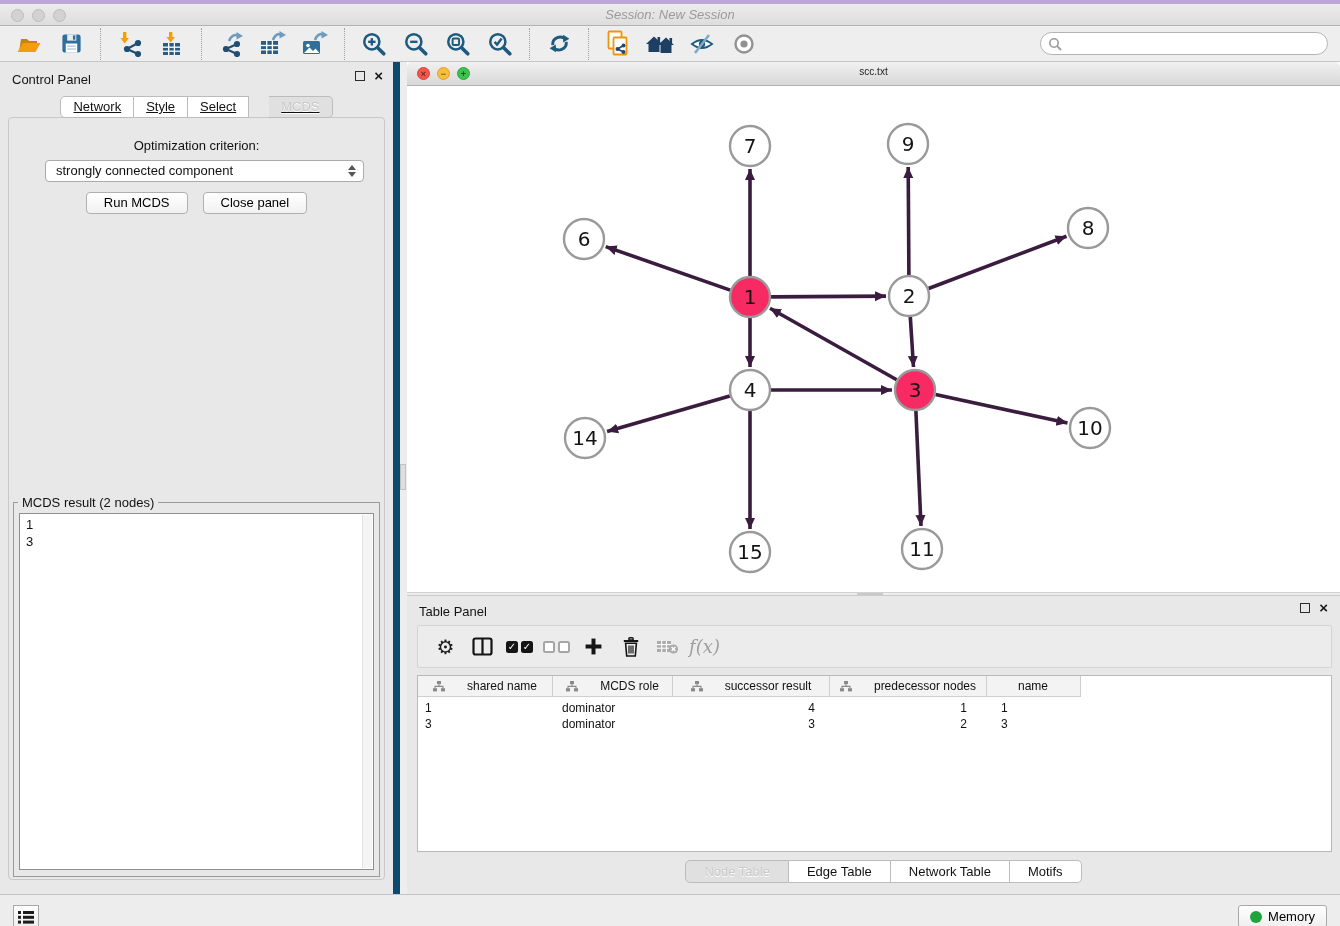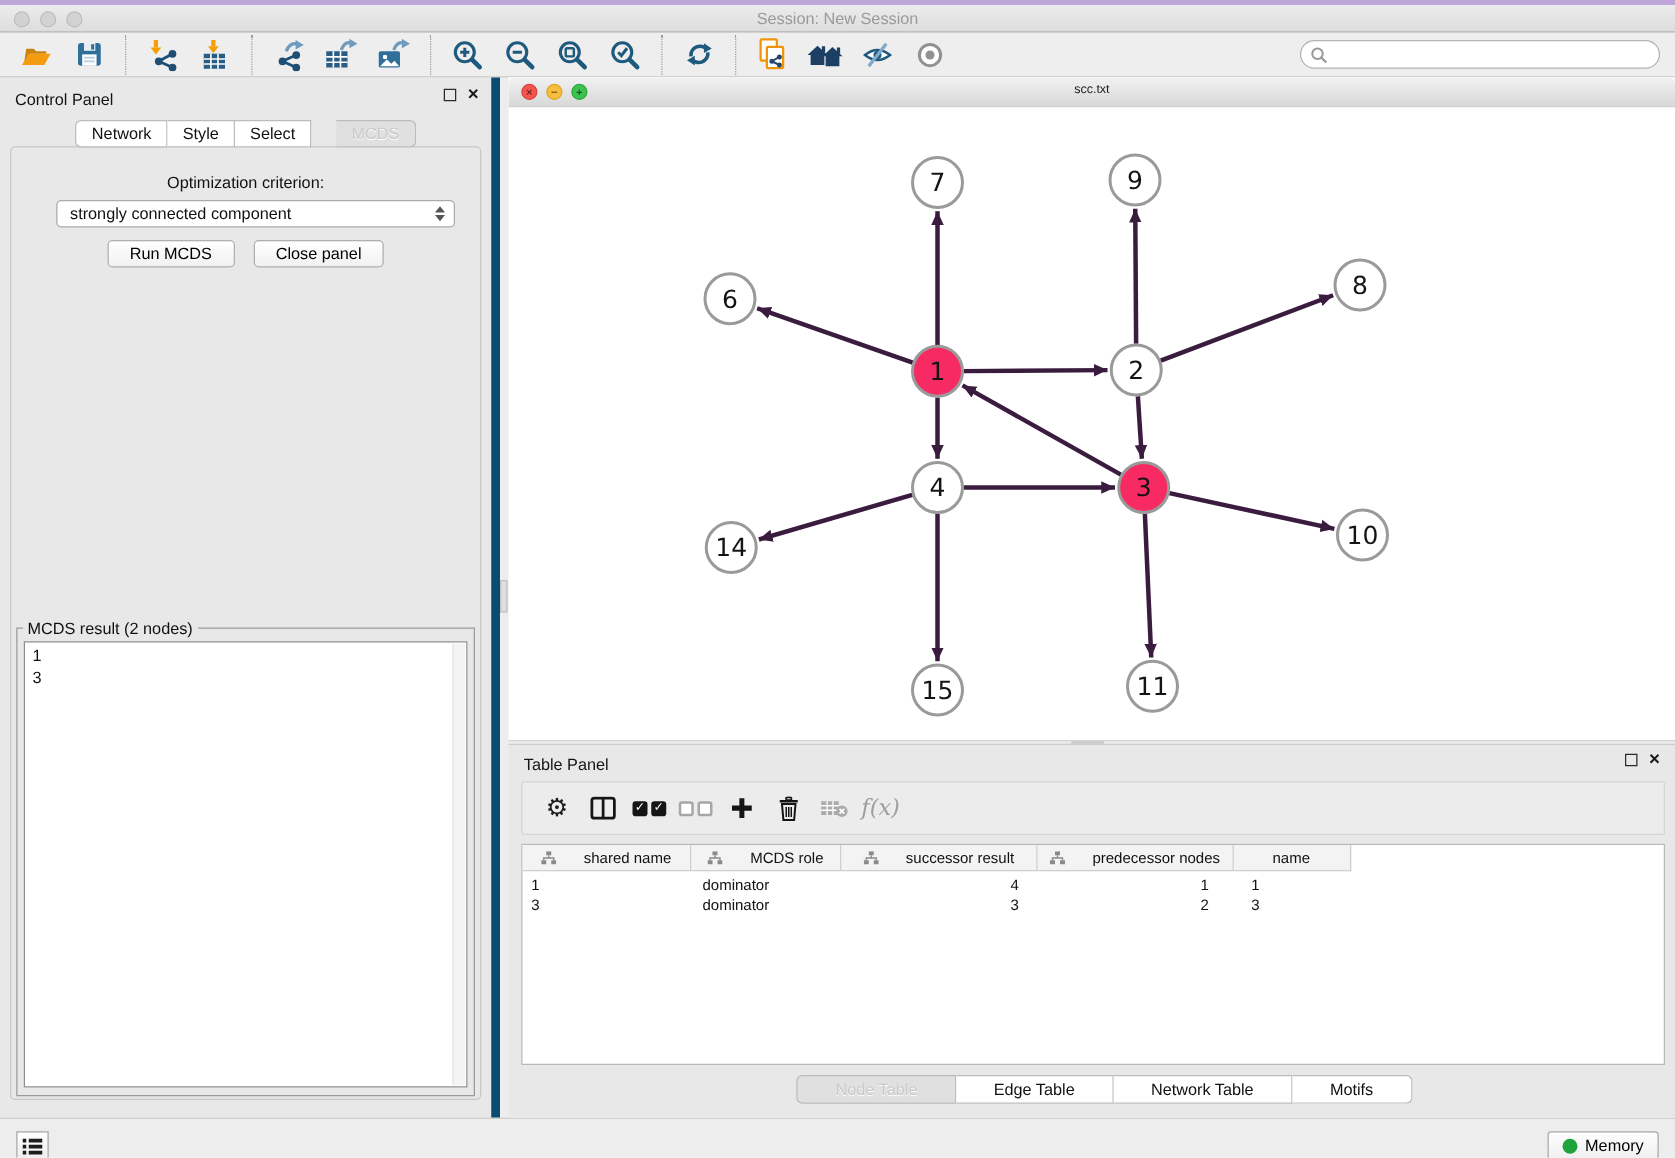--- a/index.html
+++ b/index.html
@@ -6,21 +6,21 @@
   html,body { margin:0; padding:0; }
   body {
     width:1340px; height:926px; overflow:hidden;
     font-family:"Liberation Sans", sans-serif;
     background:#ededed; color:#111;
     -webkit-font-smoothing:antialiased;
   }
   .app { position:relative; width:1340px; height:926px; }
 
   
-  .titlebar { position:relative; height:26px; background:linear-gradient(#efefef,#dddddd); border-bottom:1px solid #b3b3b3; }
+  .titlebar { position:relative; height:26px; background:linear-gradient(#efefef,#dddddd); border-bottom:1px solid #b3b3b3;font-style:italic; }
   .titlebar .accent { position:absolute; top:0; left:0; right:0; height:4px; background:#bfa6d8; }
   .lights { position:absolute; left:11px; top:9px; display:flex; gap:8px; }
   .light { width:13px; height:13px; border-radius:50%; background:#d2d2d2; border:1px solid #bdbdbd; }
   .win-title { position:absolute; left:0; right:0; top:7px; text-align:center; font-size:13px; color:#9a9a9a; }
 
   
   .toolbar { height:36px; background:#eeeeee; border-bottom:1px solid #c6c6c6; display:flex; align-items:center; padding-left:8px; }
   .tb-icon { width:32px; height:32px; margin:0 5px; display:flex; align-items:center; justify-content:center; cursor:default; }
   .tb-sep { height:32px; border-left:1px dotted #9f9f9f; margin:0 8px; }
   .search { margin-left:auto; margin-right:12px; width:288px; height:23px; border:1px solid #b3b3b3; border-radius:12px; background:#fff; display:flex; align-items:center; padding-left:7px; }
@@ -29,21 +29,21 @@
 
   
   .main { display:flex; height:832px; }
 
   
   .control-panel { position:relative; width:400px; background:#e8e8e8; border-right:7px solid #0c4a6e; }
   .cp-title { position:absolute; top:10px; left:12px; font-size:13px; color:#141414; }
   .panel-btns { position:absolute; top:9px; right:10px; display:flex; gap:9px; align-items:center; }
   .float-btn { width:10px; height:10px; border:1.5px solid #2b2b2b; background:transparent; }
   .close-btn { font-size:15px; font-weight:bold; color:#1a1a1a; line-height:10px; }
-  .cp-tabs { position:absolute; top:34px; left:0; right:0; display:flex; justify-content:center; z-index:2; }
+  .cp-tabs { position:absolute; top:34px; left:0; right:0; display:flex; justify-content:center; z-index:2;text-decoration:underline; }
   .seg-tab { height:22px; line-height:20px; padding:0 12px; background:#fff; border:1px solid #bcbcbc; border-left:none; font-size:13px; color:#111; cursor:default; white-space:nowrap; }
   .seg-tab:first-child { border-left:1px solid #bcbcbc; border-radius:5px 0 0 5px; }
   .seg-tab:last-child { border-radius:0 5px 5px 0; }
   .seg-tab.selected { background:#e0e0e0; color:#c9c9c9; text-shadow:0 1px 0 #fff;margin-left:20px; }
   .cp-body { position:absolute; top:55px; left:8px; right:8px; bottom:14px; background:#e8e8e8; border:1px solid #c8c8c8; border-radius:4px; }
   .opt-label { position:absolute; top:20px; left:0; right:0; text-align:center; font-size:13px; }
   .dropdown { position:absolute; top:42px; left:36px; right:20px; height:22px; background:#fff; border:1px solid #ababab; border-radius:4px; font-size:13px; line-height:20px; padding-left:10px; display:flex; align-items:center; }
   .dropdown .dd-text { flex:1; }
   .dd-stepper { width:14px; margin-right:4px; display:flex; flex-direction:column; align-items:center; gap:2px; }
   .dd-stepper .up { width:0; height:0; border-left:4px solid transparent; border-right:4px solid transparent; border-bottom:5px solid #555; }
@@ -95,21 +95,21 @@
   .th:last-child { border-right:none; }
   .tbody { padding-top:3px; }
   .trow { display:flex; height:16px; align-items:center; font-size:12px; }
   .td { padding:0 6px; overflow:hidden; white-space:nowrap; }
   .td.a-l0 { padding-left:7px; }
   .td.a-l1 { padding-left:9px; }
   .td.a-r { text-align:right; padding-right:15px; }
   .td.a-r3 { text-align:right; padding-right:20px; }
   .td.a-l4 { padding-left:14px; }
   .tp-tabs { position:absolute; bottom:11px; left:0; right:0; display:flex; justify-content:center; }
-  .tp-tabs .seg-tab { height:23px; line-height:21px; padding:0 30px; }
+  .tp-tabs .seg-tab { height:23px; line-height:21px; padding:0 18px; }
 
   
   .statusbar { height:44px; background:#ededed; border-top:1px solid #c3c3c3; display:flex; align-items:center; padding:0 13px; }
   .list-btn { width:26px; height:24px; background:linear-gradient(#ffffff,#ededed); border:1px solid #a9a9a9; display:flex; align-items:center; justify-content:center; }
   .memory-btn { margin-left:auto; height:23px; border:1px solid #a9a9a9; border-radius:3px; background:linear-gradient(#fefefe,#efefef); display:flex; align-items:center; gap:6px; padding:0 11px; font-size:13px; }
   .memory-dot { width:12px; height:12px; border-radius:50%; background:#1fa33c; }
 </style>
 </head>
 <body>
 

